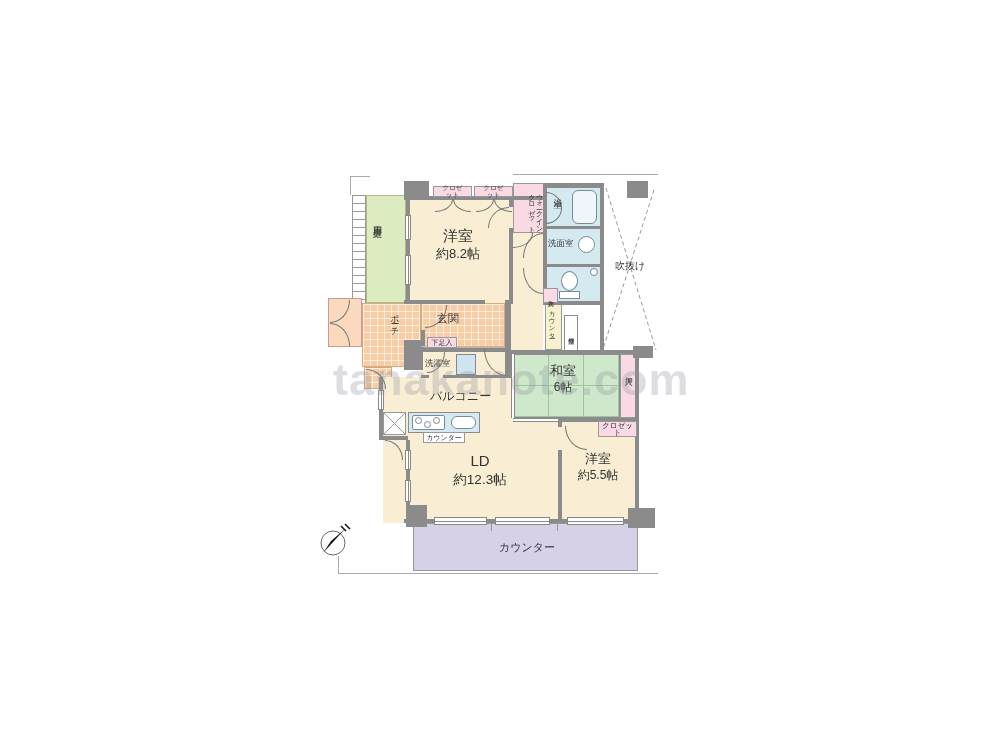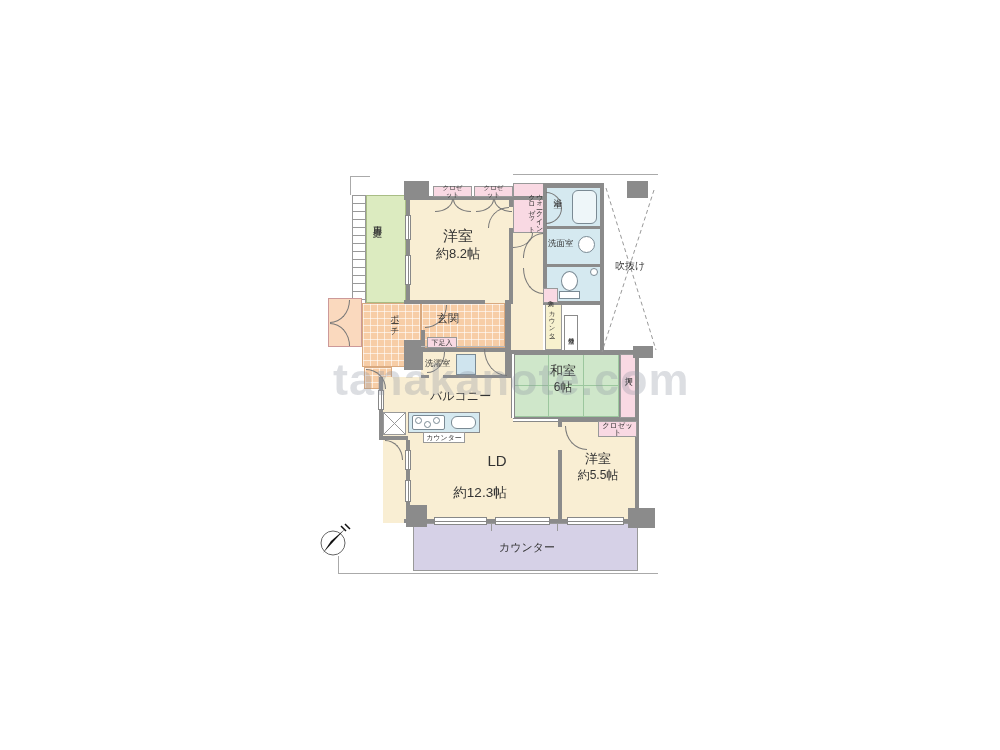--- a/index.html
+++ b/index.html
@@ -216,22 +216,22 @@
 
   <div class="lbl" style="left:458px;top:227px;transform:translateX(-50%);">
     <span style="display:block;font-size:15px;">洋室</span>
     <span style="display:block;font-size:13px;margin-top:3px;">約8.2帖</span>
   </div>
   <div class="lbl" style="left:563px;top:364px;transform:translateX(-50%);">
     <span style="display:block;font-size:13px;">和室</span>
     <span style="display:block;font-size:12px;margin-top:2px;">6帖</span>
   </div>
   <div class="lbl" style="left:480px;top:452px;transform:translateX(-50%);">
-    <span style="display:block;font-size:15px;text-align:right;">LD</span>
-    <span style="display:block;font-size:13.5px;margin-top:16px;">約12.3帖</span>
+    <span style="display:block;font-size:15px;">LD</span>
+    <span style="display:block;font-size:13.5px;margin-top:3px;">約12.3帖</span>
   </div>
   <div class="lbl" style="left:598px;top:452px;transform:translateX(-50%);">
     <span style="display:block;font-size:13px;">洋室</span>
     <span style="display:block;font-size:12px;margin-top:2px;">約5.5帖</span>
   </div>
 
   <div class="watermark">tanakanote.com</div>
 
   <svg class="abs" style="left:314px;top:521px;" width="42" height="42">
     <circle cx="19" cy="22" r="12" fill="none" stroke="#666" stroke-width="1"></circle>

